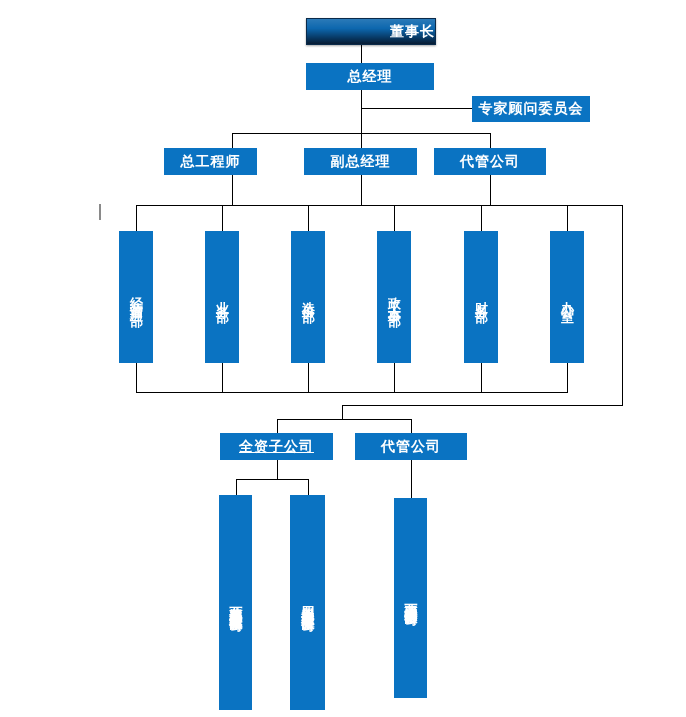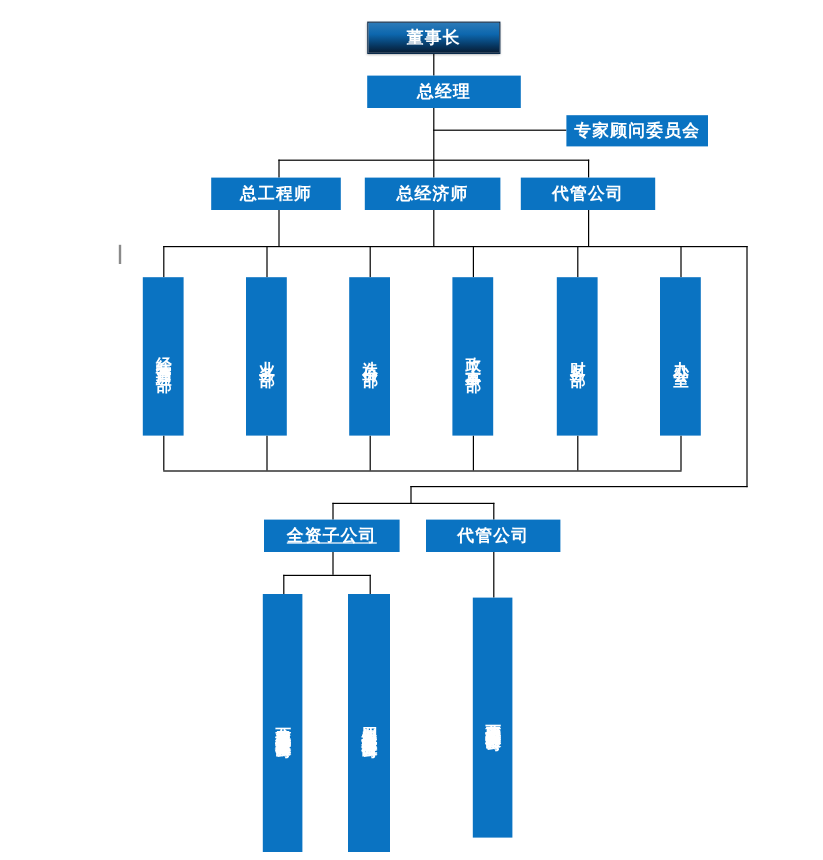--- a/index.html
+++ b/index.html
@@ -71,38 +71,38 @@
   <div class="hline" style="left:277px;top:419px;width:135px;"></div>
   <div class="vline" style="left:277px;top:419px;height:14px;"></div>
   <div class="vline" style="left:411px;top:419px;height:14px;"></div>
   <div class="vline" style="left:277px;top:460px;height:19px;"></div>
   <div class="hline" style="left:236px;top:479px;width:73px;"></div>
   <div class="vline" style="left:236px;top:479px;height:16px;"></div>
   <div class="vline" style="left:308px;top:479px;height:16px;"></div>
   <div class="vline" style="left:411px;top:460px;height:38px;"></div>
   <div class="stray-tick"></div>
 
-  <div class="node hnode chairman" style="left:306px;top:18px;width:111px;">
+  <div class="node hnode chairman" style="left:306px;top:18px;width:130px;justify-content:flex-end;">
     <span>董事长</span>
   </div>
 
   <div class="node hnode" style="left:306px;top:63px;width:128px;">
     <span>总经理</span>
   </div>
 
   <div class="node hnode" style="left:472px;top:96px;width:118px;height:26px;">
     <span>专家顾问委员会</span>
   </div>
 
-  <div class="node hnode" style="left:176px;top:148px;width:108px;">
+  <div class="node hnode" style="left:164px;top:148px;width:93px;">
     <span>总工程师</span>
   </div>
 
   <div class="node hnode" style="left:304px;top:148px;width:113px;">
-    <span>总经济师</span>
+    <span>副总经理</span>
   </div>
 
   <div class="node hnode" style="left:434px;top:148px;width:112px;">
     <span>代管公司</span>
   </div>
 
   <div class="node vnode dept" style="left:119px;top:231px;">
     <span>经营管理部</span>
   </div>
   <div class="node vnode dept" style="left:205px;top:231px;">

